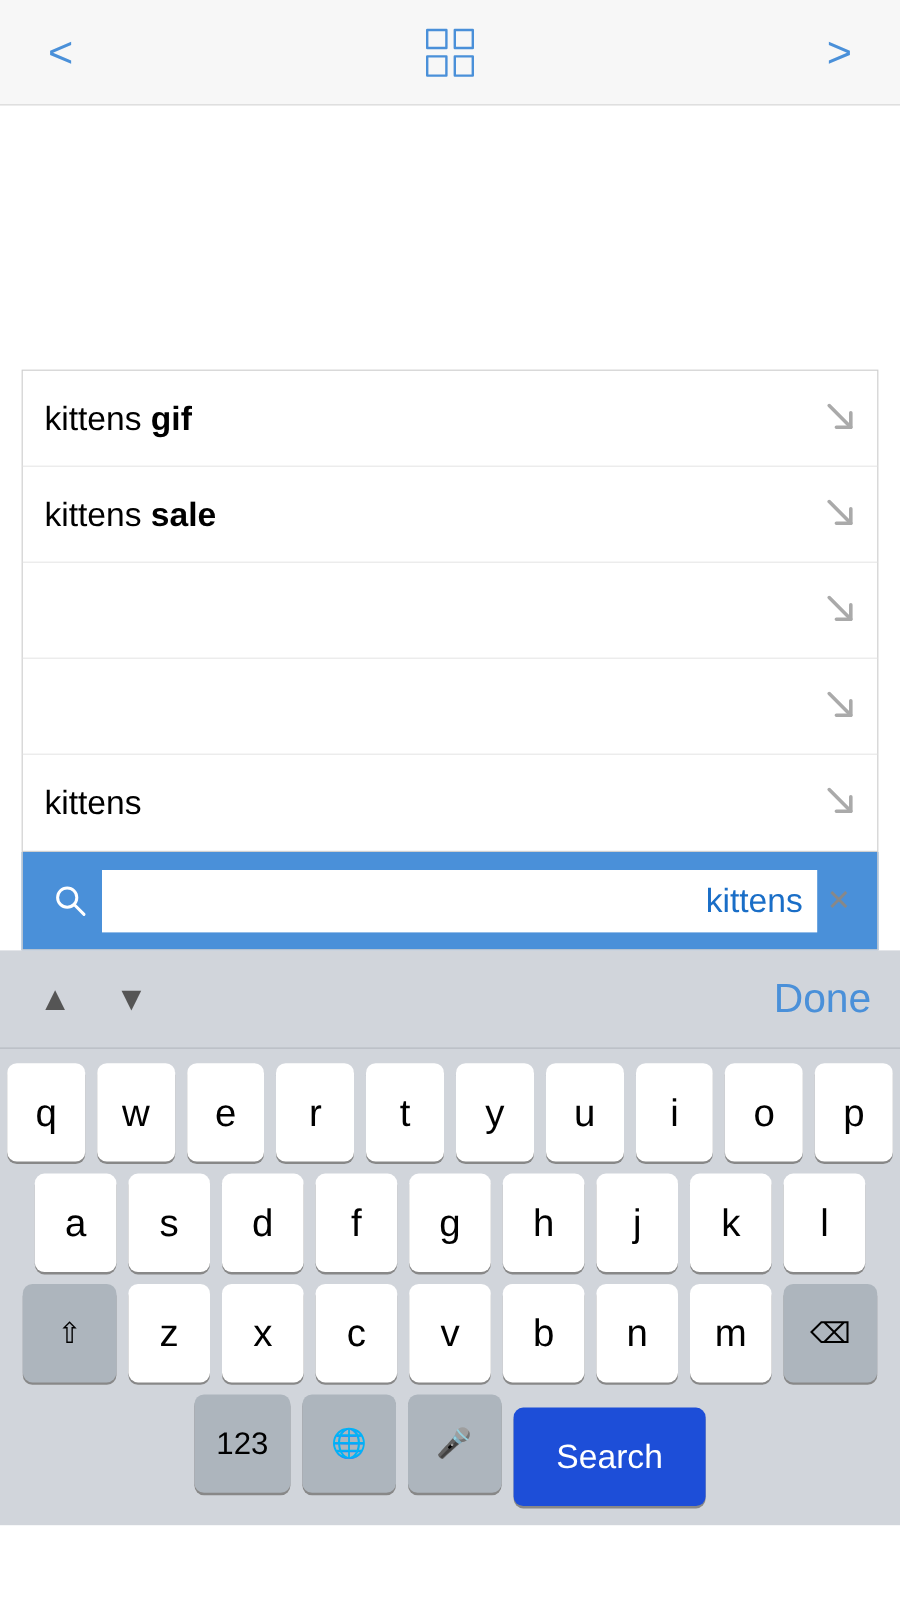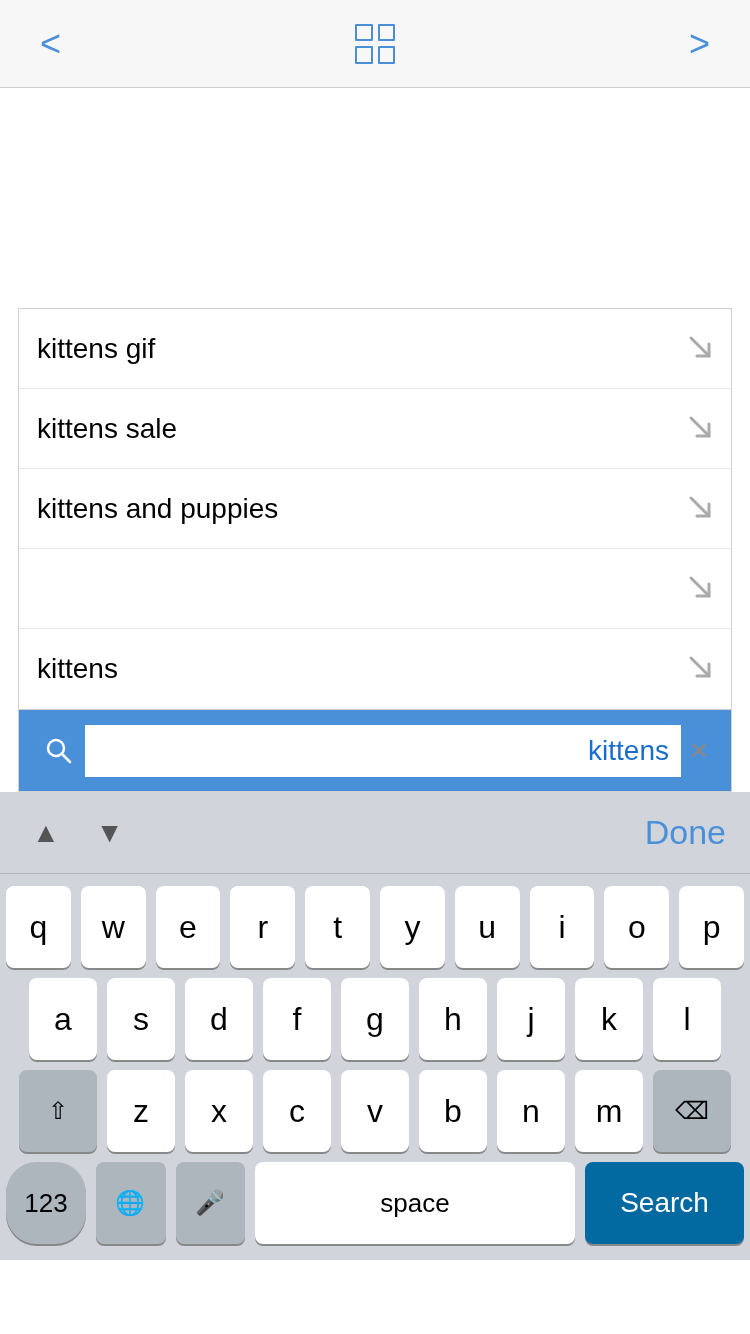--- a/index.html
+++ b/index.html
@@ -68,21 +68,21 @@
     .autocomplete-item:last-child {
       border-bottom: none;
     }
     .autocomplete-item-text {
       font-size: 28px;
       color: #000;
       direction: rtl;
       text-align: right;
     }
     .autocomplete-item-text .bold {
-      font-weight: 400;
+      font-weight: 700;
     }
     
     .diag-arrow {
       display: inline-block;
       width: 30px;
       height: 30px;
     }
 
     
     .search-input-row {
@@ -196,32 +196,32 @@
       max-width: 78px;
       min-width: 58px;
     }
     .key.space-key {
       flex: 4;
       max-width: 320px;
       font-size: 26px;
       color: #000;
     }
     .key.search-key {
-      background: #0369a1;
+      background: #1d4ed8;
       color: #fff;
       flex: 1.6;
       max-width: 160px;
       font-size: 28px;
+      margin-top: 11px;
     }
     .key.num-key {
       background: #adb5bd;
       font-size: 26px;
       flex: 0.9;
       max-width: 80px;
-      border-radius: 31px;
     }
     .key.globe-key {
       background: #adb5bd;
     }
     .key.mic-key {
       background: #adb5bd;
     }
     .key.delete-key {
       background: #adb5bd;
     }
@@ -258,21 +258,20 @@
       <polyline points="26,10 26,22 14,22" stroke="#aaa" stroke-width="3" stroke-linecap="round" stroke-linejoin="round" fill="none"></polyline>
     </svg>
     <span class="autocomplete-item-text">kittens <span class="bold">sale</span></span>
   </div>
 
   <div class="autocomplete-item">
     <svg class="diag-arrow" viewBox="0 0 30 30" fill="none">
       <line x1="8" y1="4" x2="26" y2="22" stroke="#aaa" stroke-width="3" stroke-linecap="round"></line>
       <polyline points="26,10 26,22 14,22" stroke="#aaa" stroke-width="3" stroke-linecap="round" stroke-linejoin="round" fill="none"></polyline>
     </svg>
-    <span class="autocomplete-item-text">kittens <span class="bold">and puppies</span></span>
   </div>
 
   <div class="autocomplete-item">
     <svg class="diag-arrow" viewBox="0 0 30 30" fill="none">
       <line x1="8" y1="4" x2="26" y2="22" stroke="#aaa" stroke-width="3" stroke-linecap="round"></line>
       <polyline points="26,10 26,22 14,22" stroke="#aaa" stroke-width="3" stroke-linecap="round" stroke-linejoin="round" fill="none"></polyline>
     </svg>
   </div>
 
   <div class="autocomplete-item">
@@ -340,16 +339,15 @@
     <div class="key">b</div>
     <div class="key">n</div>
     <div class="key">m</div>
     <div class="key special delete-key">⌫</div>
   </div>
 
   <div class="key-row">
     <div class="key num-key special">123</div>
     <div class="key globe-key special">🌐</div>
     <div class="key mic-key special">🎤</div>
-    <div class="key space-key">space</div>
     <div class="key search-key">Search</div>
   </div>
 </div>
 
 </body></html>

